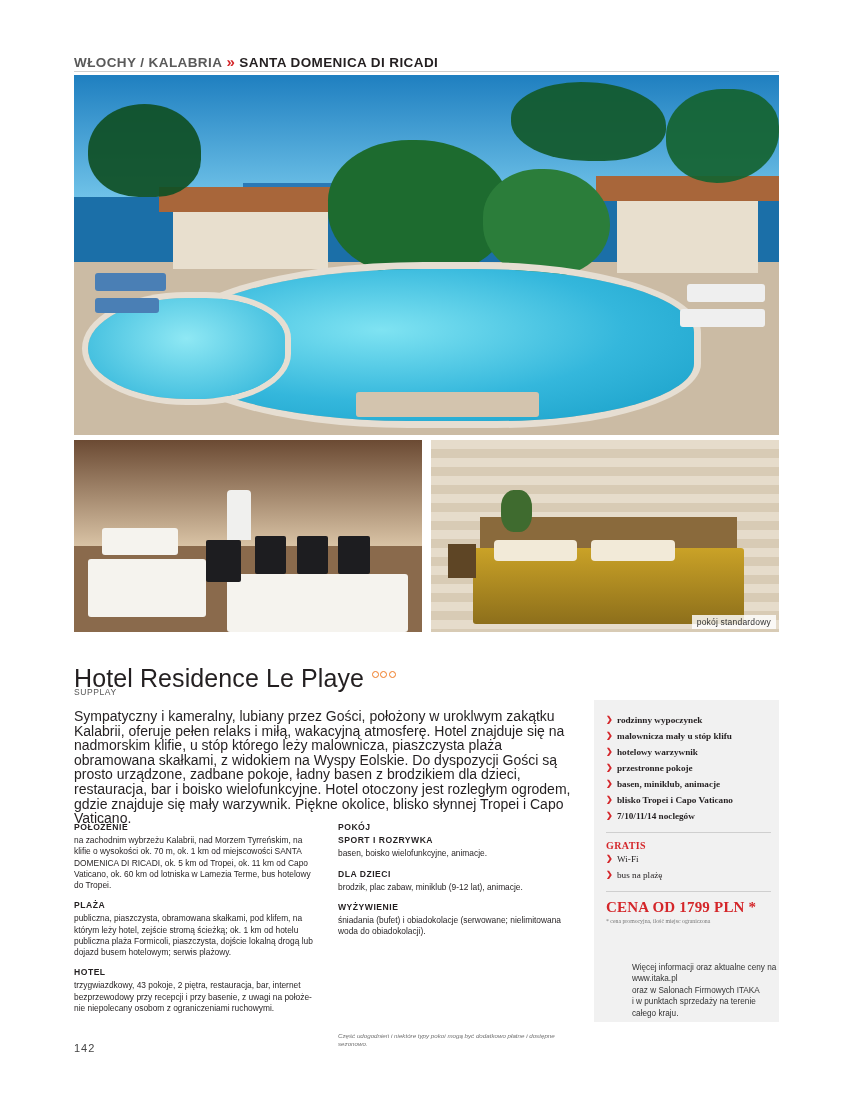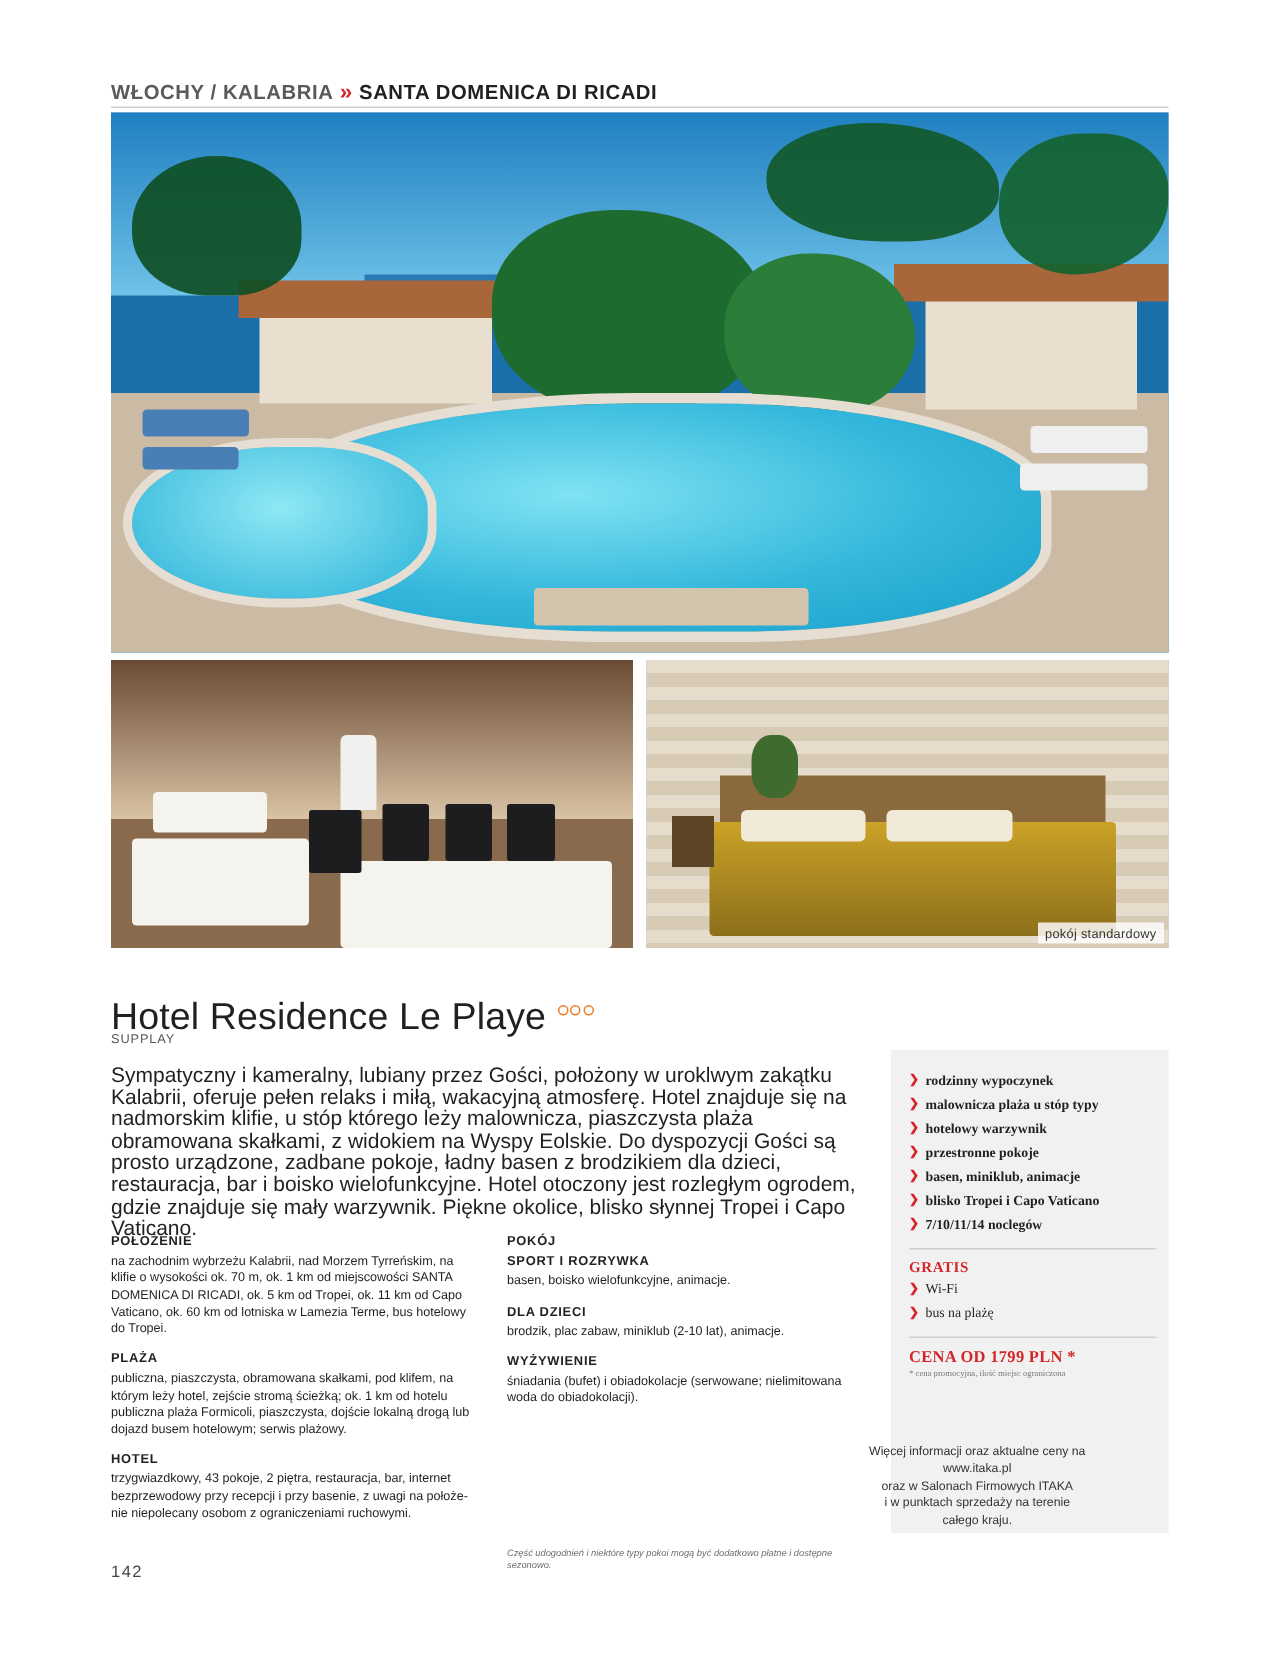--- a/index.html
+++ b/index.html
@@ -114,26 +114,26 @@
   
   .rail {
     position:absolute; left:594px; top:700px; width:185px; height:322px;
     background:#f1f1f1;
   }
   .rail-inner { position:absolute; left:606px; top:712px; width:165px;font-family:Liberation Serif, serif; }
   .bullet { font-size:9.2px; line-height:16px; color:#231f20; font-weight:700; position:relative; padding-left:11px; }
   .bullet::before { content:"❯"; position:absolute; left:0; top:0; color:#d4262a; font-size:8px; font-weight:700; }
   .bullet.norm { font-weight:400; }
   .gratis-h { color:#d4262a; font-weight:700; font-size:10px; letter-spacing:.4px; margin-top:14px; }
-  .price-h { color:#d4262a; font-weight:700; font-size:11px; letter-spacing:.2px; }
+  .price-h { color:#d4262a; font-weight:700; font-size:15px; letter-spacing:.2px; }
   .price-note { font-size:5.8px; color:#777; margin-top:2px; }
   .rail-rule { height:1px; background:#cfcfcf; margin:8px 0 7px 0; }
   .more {
-    position:absolute; left:564px; top:962px; width:175px;
-    text-align:center; font-size:8.2px; line-height:11.4px; color:#333;
+    position:absolute; left:632px; top:962px; width:175px;
+    font-size:8.2px; line-height:11.4px; color:#333;
   }
   .pageno { position:absolute; left:74px; top:1042px; font-size:11px; color:#444; letter-spacing:1px; }
 </style>
 </head>
 <body>
 
 <div class="page">
 
   <div class="header">
     <span class="country">WŁOCHY / KALABRIA</span>
@@ -206,31 +206,31 @@
     <p>publiczna, piaszczysta, obramowana skałkami, pod klifem, na którym leży hotel, zejście stromą ścieżką; ok. 1 km od hotelu publiczna plaża Formicoli, piaszczysta, dojście lokalną drogą lub dojazd busem hotelowym; serwis plażowy.</p>
     <h4>HOTEL</h4>
     <p>trzygwiazdkowy, 43 pokoje, 2 piętra, restauracja, bar, internet bezprzewodowy przy recepcji i przy basenie, z uwagi na położe- nie niepolecany osobom z ograniczeniami ruchowymi.</p>
   </div>
 
   <div class="col col-mid">
     <h4>POKÓJ</h4>
     <h4>SPORT I ROZRYWKA</h4>
     <p>basen, boisko wielofunkcyjne, animacje.</p>
     <h4>DLA DZIECI</h4>
-    <p>brodzik, plac zabaw, miniklub (2-10 lat), animacje.</p>
+    <p>brodzik, plac zabaw, miniklub (9-12 lat), animacje.</p>
     <h4>WYŻYWIENIE</h4>
     <p>śniadania (bufet) i obiadokolacje (serwowane; nielimitowana woda do obiadokolacji).</p>
   </div>
 
   <div class="footnote">Część udogodnień i niektóre typy pokoi mogą być dodatkowo płatne i dostępne sezonowo.</div>
 
   <div class="rail"></div>
   <div class="rail-inner">
     <div class="bullet">rodzinny wypoczynek</div>
-    <div class="bullet">malownicza plaża u stóp typy</div>
+    <div class="bullet">malownicza mały u stóp klifu</div>
     <div class="bullet">hotelowy warzywnik</div>
     <div class="bullet">przestronne pokoje</div>
     <div class="bullet">basen, miniklub, animacje</div>
     <div class="bullet">blisko Tropei i Capo Vaticano</div>
     <div class="bullet">7/10/11/14 noclegów</div>
 
     <div class="rail-rule"></div>
     <div class="gratis-h" style="margin-top:0">GRATIS</div>
     <div class="bullet norm">Wi-Fi</div>
     <div class="bullet norm">bus na plażę</div>

